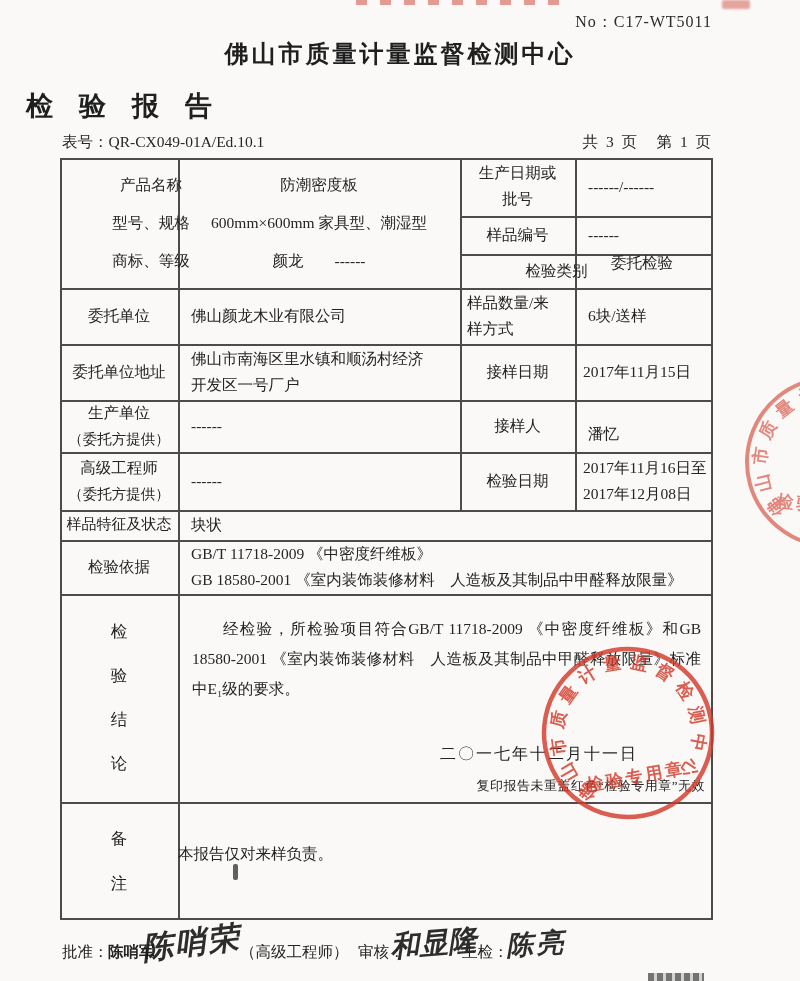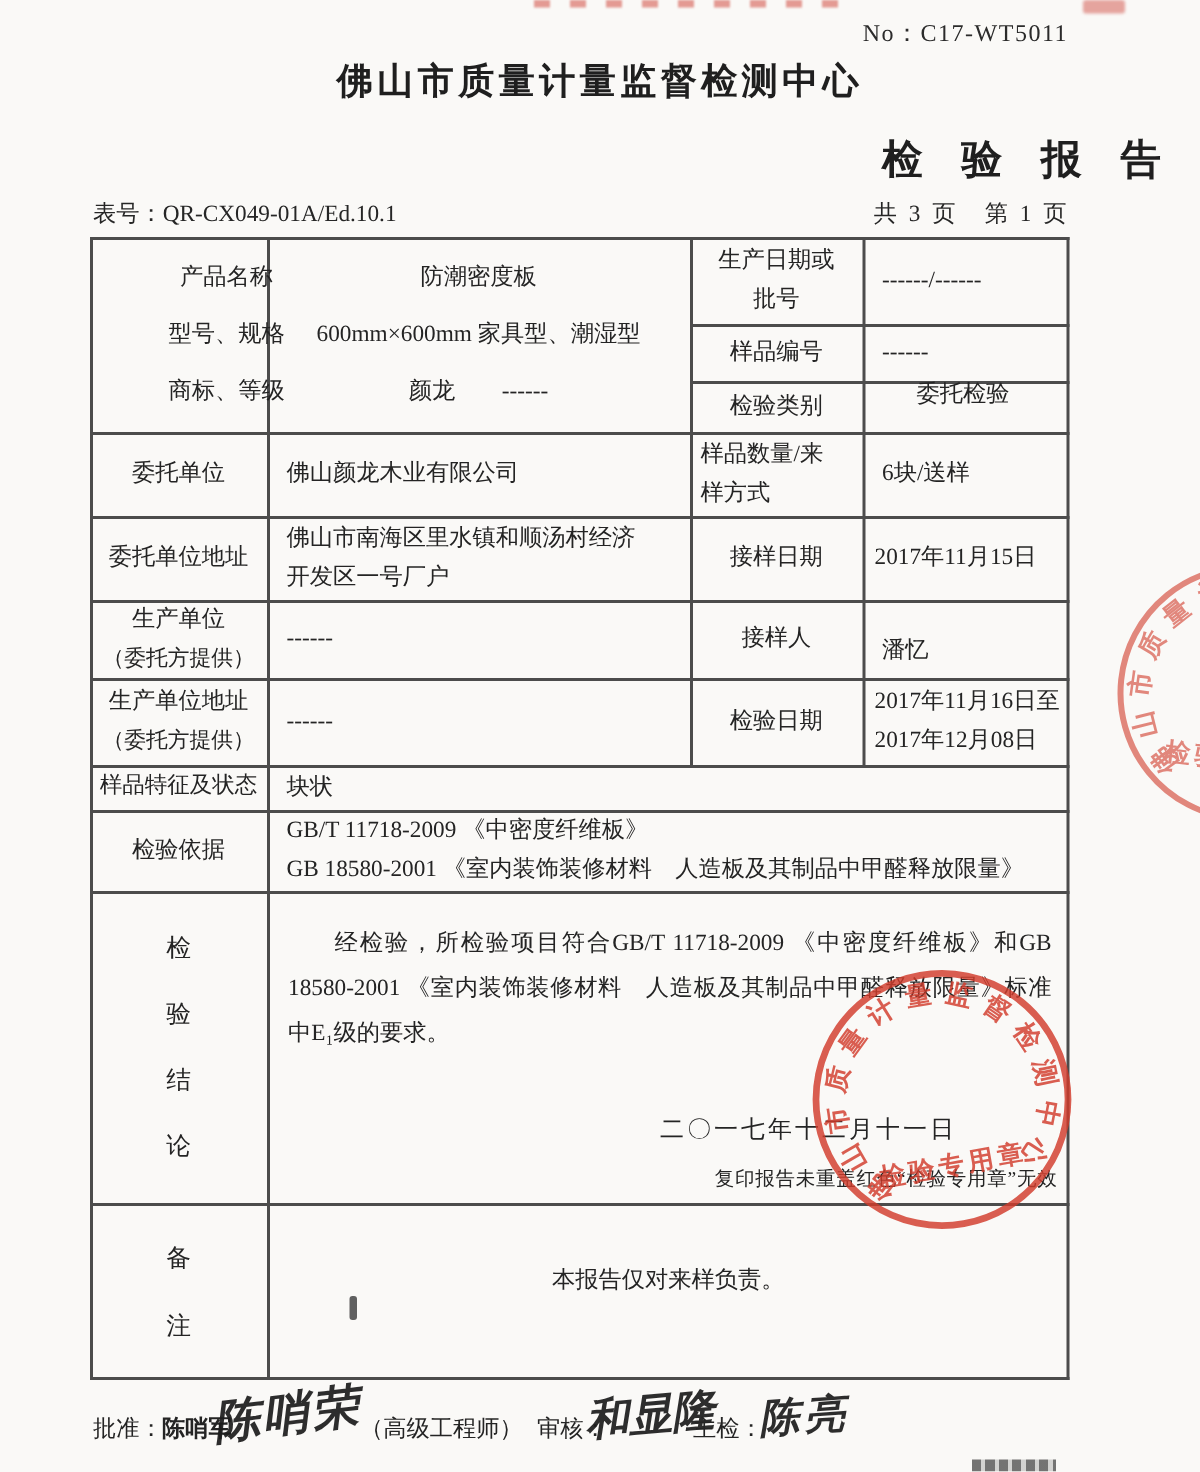--- a/index.html
+++ b/index.html
@@ -6,40 +6,40 @@
   body{
     width:800px;height:981px;position:relative;overflow:hidden;
     background:#faf9f7;
     font-family:"Liberation Serif","DejaVu Serif",serif;
     color:#242424;
   }
   
   .report-no{position:absolute;top:12px;right:88px;font-size:16px;letter-spacing:1px;color:#2b2b2b;}
   .org-title{position:absolute;top:38px;left:0;width:100%;text-align:center;
     font-size:24px;font-weight:600;letter-spacing:3px;color:#1f1f1f;}
-  .report-title{position:absolute;top:88px;left:0;width:100%;text-align:right;
-    font-size:27px;font-weight:600;letter-spacing:26px;box-sizing:border-box;color:#1f1f1f;}
+  .report-title{position:absolute;top:88px;left:0;width:100%;text-align:left;
+    font-size:27px;font-weight:600;letter-spacing:26px;padding-left:26px;box-sizing:border-box;color:#1f1f1f;}
   .form-line{position:absolute;top:132px;left:62px;right:87px;font-size:15.5px;color:#262626;}
   .form-line .right{float:right;letter-spacing:2px;}
   
   .tbl{position:absolute;left:60px;top:158px;width:653px;height:762px;}
   .vl{position:absolute;width:1.6px;background:#4c4c4c;}
   .hl{position:absolute;height:1.6px;background:#4c4c4c;}
   .cell{position:absolute;display:flex;align-items:center;font-size:15.5px;line-height:1.55;color:#242424;}
   .cc{justify-content:center;text-align:center;}
   .col{flex-direction:column;justify-content:center;}
   .lp{padding-left:13px;box-sizing:border-box;}
   .lines span{display:block;}
   .gap38 span{line-height:38px;}
   .gap26 span{line-height:26px;}
   .vert{flex-direction:column;justify-content:space-around;font-size:16.5px;}
   .concl-par{padding:20px 12px 0 14px;text-indent:31px;text-align:justify;line-height:30px;box-sizing:border-box;width:100%;align-self:flex-start;}
   .concl-date{position:absolute;right:75px;top:148px;font-size:16px;letter-spacing:2px;}
   .concl-note{position:absolute;right:8px;top:182px;font-size:13px;letter-spacing:0.5px;}
-  .remark-text{position:absolute;left:0;right:0;top:40px;text-align:center;}
+  .remark-text{position:absolute;left:0;right:0;top:40px;}
   .remark-mark{position:absolute;left:55px;top:62px;width:5px;height:16px;background:#3a3a3a;border-radius:2px;opacity:.8;}
   
   .footer{position:absolute;left:0;top:928px;width:800px;height:50px;font-size:15.5px;}
   .fl{position:absolute;top:14px;}
   .bold-name{font-weight:bold;}
   .handwriting{font-style:italic;font-weight:600;color:#1c1c1c;opacity:.92;}
   .sig1{position:absolute;left:142px;top:-6px;font-size:31px;transform:rotate(-7deg);letter-spacing:2px;}
   .sig2{position:absolute;left:390px;top:-4px;font-size:29px;transform:rotate(-5deg);}
   .sig3{position:absolute;left:506px;top:-2px;font-size:27px;transform:rotate(-4deg);letter-spacing:3px;}
   
@@ -98,21 +98,21 @@
     <span>600mm×600mm  家具型、潮湿型</span>
     <span>颜龙　　------</span>
   </div>
   <div class="cell cc col lines gap26" style="left:400px;top:0;width:115px;height:58px;font-family:Liberation Mono, monospace;">
     <span>生产日期或</span>
     <span>批号</span>
   </div>
   <div class="cell lp" style="left:515px;top:0;width:138px;height:58px;">------/------</div>
   <div class="cell cc" style="left:400px;top:58px;width:115px;height:38px;">样品编号</div>
   <div class="cell lp" style="left:515px;top:58px;width:138px;height:38px;">------</div>
-  <div class="cell cc" style="left:400px;top:96px;width:115px;height:34px;">检验类别</div>
+  <div class="cell cc" style="left:400px;top:96px;width:115px;height:34px;padding-left:39px;">检验类别</div>
   <div class="cell lp" style="left:515px;top:96px;width:138px;height:18px;padding-left:36px;">委托检验</div>
 
   <div class="cell cc" style="left:0;top:130px;width:118px;height:56px;border-radius:21px;">委托单位</div>
   <div class="cell lp" style="left:118px;top:130px;width:282px;height:56px;">佛山颜龙木业有限公司</div>
   <div class="cell col lines gap26" style="left:400px;top:130px;width:115px;height:56px;padding-left:7px;box-sizing:border-box;align-items:flex-start;">
     <span>样品数量/来</span>
     <span>样方式</span>
   </div>
   <div class="cell lp" style="left:515px;top:130px;width:138px;height:56px;">6块/送样</div>
 
@@ -123,21 +123,21 @@
 
   <div class="cell cc col lines gap26" style="left:0;top:242px;width:118px;height:52px;">
     <span>生产单位</span>
     <span style="font-size:14.5px;">（委托方提供）</span>
   </div>
   <div class="cell lp" style="left:118px;top:242px;width:282px;height:52px;">------</div>
   <div class="cell cc" style="left:400px;top:242px;width:115px;height:52px;">接样人</div>
   <div class="cell lp" style="left:515px;top:242px;width:138px;height:68px;">潘忆</div>
 
   <div class="cell cc col lines gap26" style="left:0;top:294px;width:118px;height:58px;">
-    <span>生产单位地址</span>
+    <span>高级工程师</span>
     <span style="font-size:14.5px;">（委托方提供）</span>
   </div>
   <div class="cell lp" style="left:118px;top:294px;width:282px;height:58px;">------</div>
   <div class="cell cc" style="left:400px;top:294px;width:115px;height:58px;">检验日期</div>
   <div class="cell col lines gap26" style="left:515px;top:294px;width:138px;height:58px;padding-left:8px;box-sizing:border-box;align-items:flex-start;">
     <span>2017年11月16日至</span>
     <span>2017年12月08日</span>
   </div>
 
   <div class="cell" style="left:0;top:352px;width:118px;height:30px;justify-content:center;font-size:15px;">样品特征及状态</div>

